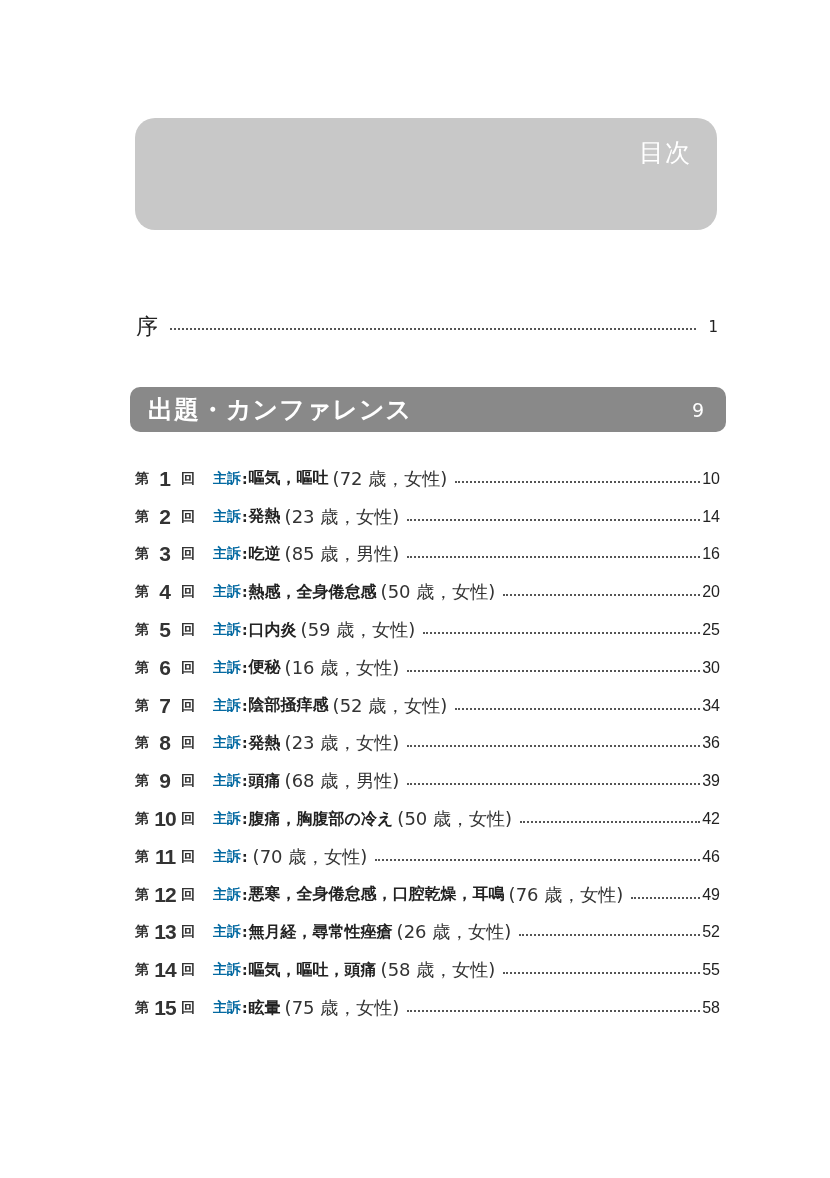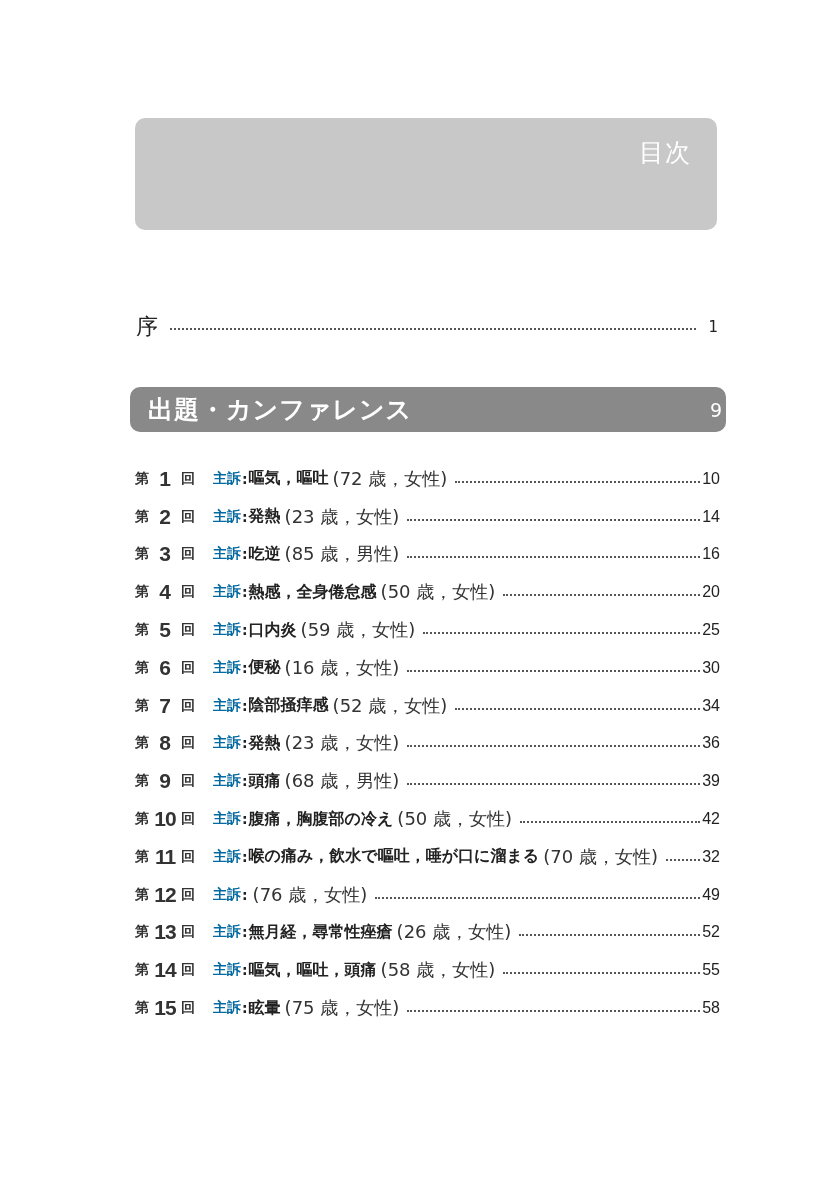--- a/index.html
+++ b/index.html
@@ -3,42 +3,42 @@
   <meta charset="utf-8">
   <style>
     html, body { margin: 0; padding: 0; background: #ffffff; }
     body {
       width: 830px; height: 1178px; position: relative; overflow: hidden;
       font-family: "DejaVu Sans", "Liberation Sans", sans-serif;
       color: #222222;
     }
     .title-box {
       position: absolute; left: 135px; top: 118px; width: 582px; height: 112px;
-      background: #c8c8c8; border-radius: 10px;
+      background: #c8c8c8; border-radius: 20px;
     }
     .title-box .title {
       position: absolute; right: 26px; top: 18px;
       color: #ffffff; font-size: 25px; letter-spacing: 1px;
     }
     .preface {
       position: absolute; left: 136px; top: 312px; width: 582px; height: 30px;
       display: flex; align-items: center;
     }
     .preface .label { font-size: 22px; color: #222; }
     .preface .dots {
       flex: 1; margin: 0 12px; height: 0; border-bottom: 2px dotted #555;
       position: relative; top: 2px;
     }
     .preface .page { font-size: 15px; color: #222; }
 
     .section-bar {
       position: absolute; left: 130px; top: 387px; width: 596px; height: 45px;
       background: #898989; border-radius: 10px;
       display: flex; align-items: center; justify-content: space-between;
-      box-sizing: border-box; padding: 0 4px 0 18px;
+      box-sizing: border-box; padding: 0 22px 0 18px;
     }
     .section-bar .section-title {
       color: #fff; font-size: 25px; font-weight: bold; letter-spacing: 1px;
     }
     .section-bar .section-page { color: #fff; font-size: 19px; }
 
     .toc-list { position: absolute; left: 135px; top: 460px; width: 585px; }
     .toc-row {
       height: 37.8px; display: flex; align-items: center; white-space: nowrap;
     }
@@ -215,33 +215,33 @@
       <span class="page">42</span>
     </div>
     <div class="toc-row">
       <span class="num-block">
         <span class="dai">第</span>
         <span class="num two">11</span>
         <span class="kai">回</span>
       </span>
       <span class="shuso">主訴</span>
       <span class="colon">:</span>
-      <span class="complaint">喉の痛み，飲水で嘔吐，唾が口に溜まる</span>
       <span class="meta">(70 歳，女性)</span>
       <span class="dots"></span>
-      <span class="page">32</span>
+      <span class="page">46</span>
     </div>
     <div class="toc-row">
       <span class="num-block">
         <span class="dai">第</span>
         <span class="num two">12</span>
         <span class="kai">回</span>
       </span>
       <span class="shuso">主訴</span>
       <span class="colon">:</span>
+      <span class="complaint">悪寒，全身倦怠感，口腔乾燥，耳鳴</span>
       <span class="meta">(76 歳，女性)</span>
       <span class="dots"></span>
       <span class="page">49</span>
     </div>
     <div class="toc-row">
       <span class="num-block">
         <span class="dai">第</span>
         <span class="num two">13</span>
         <span class="kai">回</span>
       </span>

